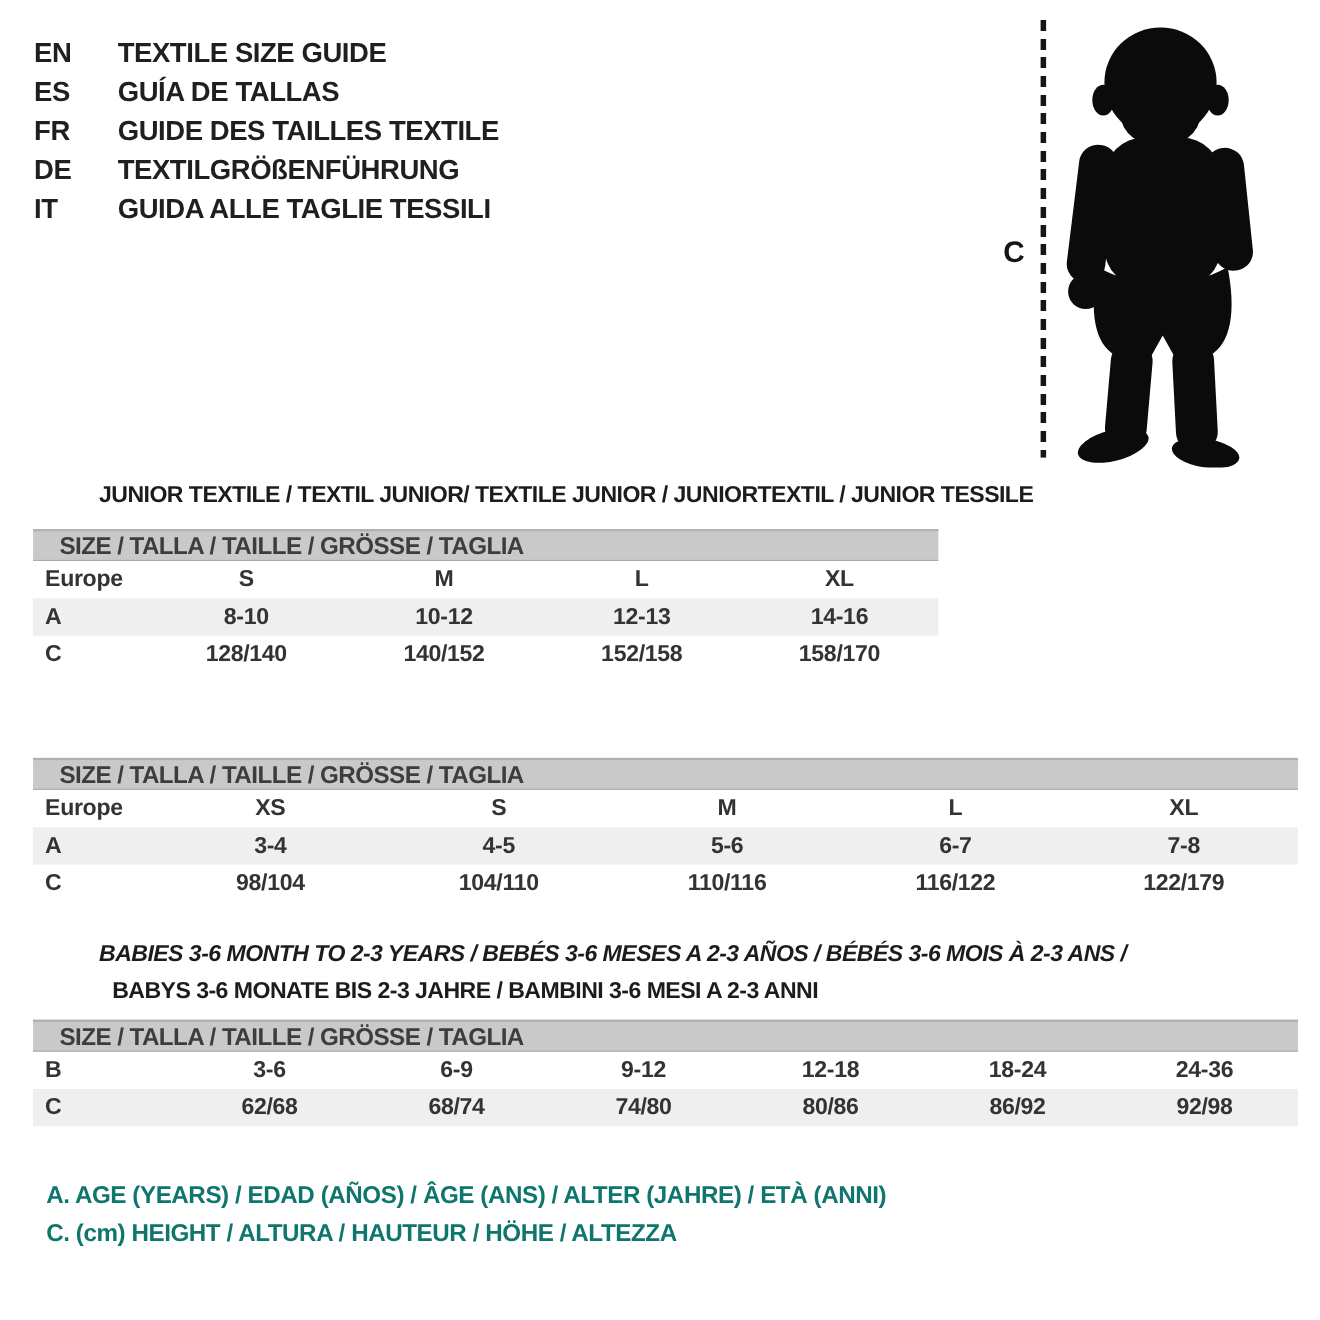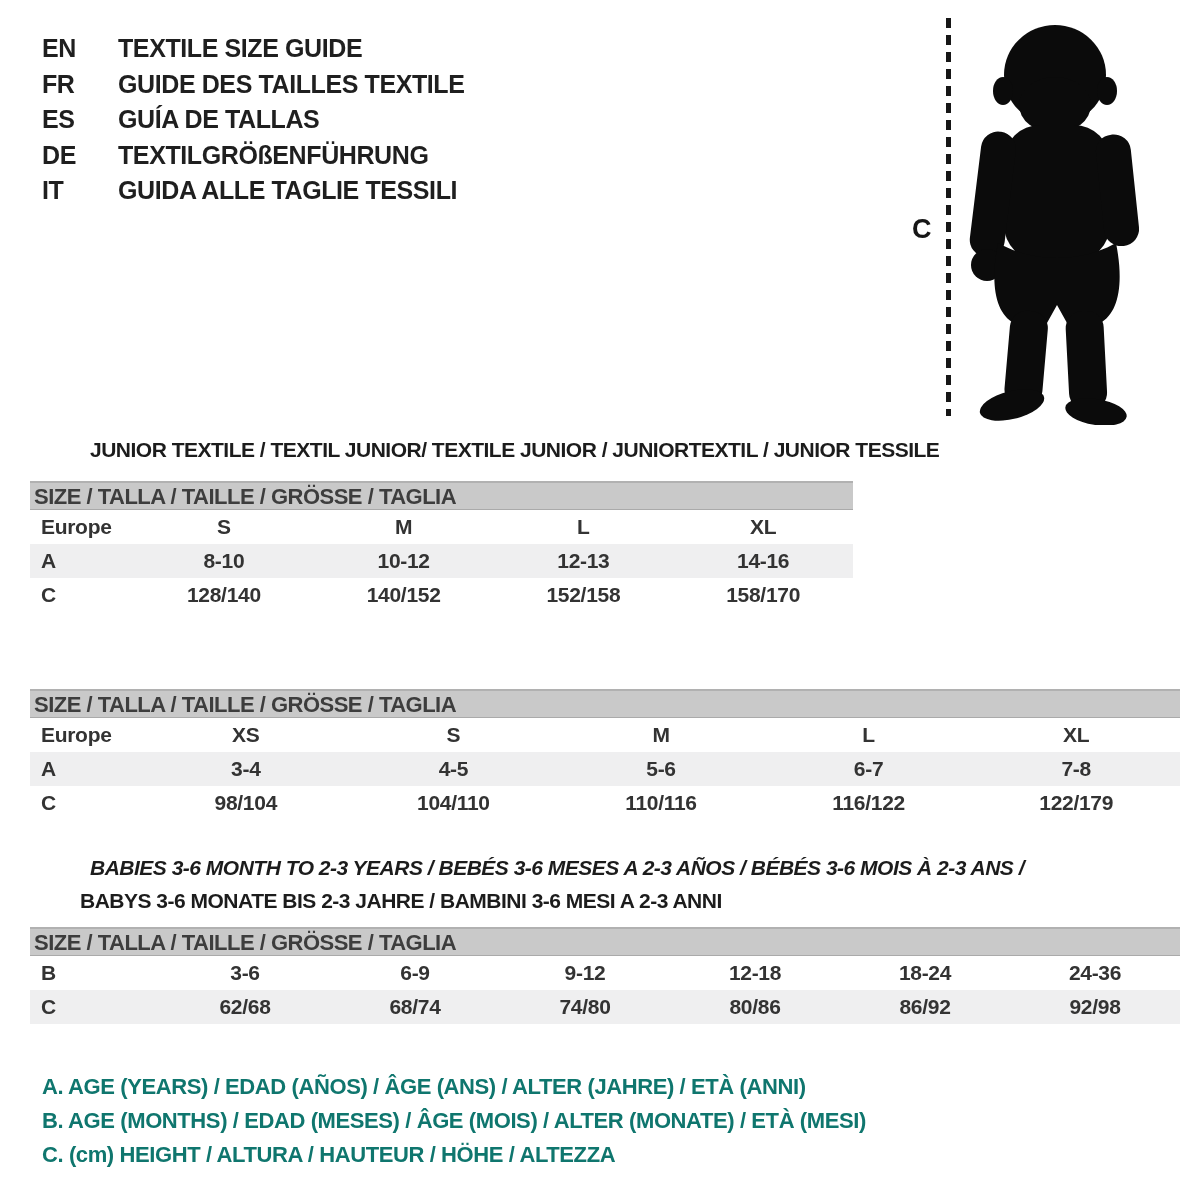--- a/index.html
+++ b/index.html
@@ -4,39 +4,39 @@
 <style>
   html,body{margin:0;padding:0;}
   body{
     width:1200px;height:1200px;background:#ffffff;
     font-family:"Liberation Sans","DejaVu Sans",sans-serif;
     font-weight:700;color:#2e2e2e;
   }
   #stage{position:relative;width:1200px;height:1200px;overflow:hidden;background:#ffffff;}
 
   
-  .langs{position:absolute;left:42px;top:34px;}
+  .langs{position:absolute;left:31px;top:34px;}
   .lang-row{display:flex;height:35.5px;align-items:flex-start;font-size:25px;letter-spacing:-0.4px;color:#1f1f1f;white-space:nowrap;}
   .lang-code{width:76px;}
 
   
   .height-line{position:absolute;left:946px;top:18px;width:5px;height:398px;
     background:repeating-linear-gradient(to bottom,#161616 0 10px,transparent 10px 17px);}
   .c-label{position:absolute;left:912px;top:214px;font-size:27px;color:#161616;}
   .baby-svg{position:absolute;left:962px;top:15px;}
 
   
   .sec-title{position:absolute;white-space:nowrap;font-size:21px;letter-spacing:-0.5px;color:#1c1c1c;margin-left:48px;}
   .sub{font-size:0.6em;vertical-align:-0.25em;}
 
   
   .tbl{position:absolute;left:30px;}
   .tbl-head{height:29px;line-height:27px;background:#c9c9c9;
     border-top:2px solid #b1b1b1;border-bottom:1px solid #aaaaaa;
-    padding-left:4px;font-size:22px;letter-spacing:-0.5px;color:#3d3d3d;box-sizing:border-box;white-space:nowrap;}
+    padding-left:24px;font-size:22px;letter-spacing:-0.5px;color:#3d3d3d;box-sizing:border-box;white-space:nowrap;}
   .trow{display:flex;height:34px;line-height:34px;font-size:21px;letter-spacing:-0.3px;color:#333333;}
   .trow.shaded{background:#efeff0;}
   .lab{padding-left:11px;box-sizing:border-box;text-align:left;}
   .val{flex:1;text-align:center;}
   #t1{top:481px;width:823px;} #t1 .lab{width:104px;}
   #t2{top:689px;width:1150px;} #t2 .lab{width:112px;}
   #t3{top:927px;width:1150px;} #t3 .lab{width:130px;}
 
   
   .legend{position:absolute;left:42px;top:1074px;}
@@ -46,26 +46,26 @@
 <body>
 
 <div id="stage">
 
   <div class="langs">
     <div class="lang-row">
       <span class="lang-code">EN</span>
       <span>TEXTILE SIZE GUIDE</span>
     </div>
     <div class="lang-row">
+      <span class="lang-code">ES</span>
+      <span>GUÍA DE TALLAS</span>
+    </div>
+    <div class="lang-row">
       <span class="lang-code">FR</span>
       <span>GUIDE DES TAILLES TEXTILE</span>
-    </div>
-    <div class="lang-row">
-      <span class="lang-code">ES</span>
-      <span>GUÍA DE TALLAS</span>
     </div>
     <div class="lang-row">
       <span class="lang-code">DE</span>
       <span>TEXTILGRÖßENFÜHRUNG</span>
     </div>
     <div class="lang-row">
       <span class="lang-code">IT</span>
       <span>GUIDA ALLE TAGLIE TESSILI</span>
     </div>
   </div>
@@ -139,21 +139,21 @@
       <span class="lab">C</span>
       <span class="val">98/104</span>
       <span class="val">104/110</span>
       <span class="val">110/116</span>
       <span class="val">116/122</span>
       <span class="val">122/179</span>
     </div>
   </div>
 
   <div class="sec-title" style="left:42px;top:856px;font-style:italic;">BABIES 3-6 MONTH TO 2-3 YEARS / BEBÉS 3-6 MESES A 2-3 AÑOS / BÉBÉS 3-6 MOIS À 2-3 ANS /</div>
-  <div class="sec-title" style="left:32px;top:889px;">BABYS 3-6 MONATE BIS 2-3 JAHRE / BAMBINI 3-6 MESI A 2-3 ANNI</div>
+  <div class="sec-title" style="left:54px;top:889px;">BABYS 3-6 MONATE BIS 2-3 JAHRE / BAMBINI 3-6 MESI A 2-3 ANNI</div>
   <div class="tbl" id="t3">
     <div class="tbl-head">SIZE / TALLA / TAILLE / GRÖSSE / TAGLIA</div>
     <div class="trow">
       <span class="lab">B</span>
       <span class="val">3-6</span>
       <span class="val">6-9</span>
       <span class="val">9-12</span>
       <span class="val">12-18</span>
       <span class="val">18-24</span>
       <span class="val">24-36</span>
@@ -164,17 +164,16 @@
       <span class="val">68/74</span>
       <span class="val">74/80</span>
       <span class="val">80/86</span>
       <span class="val">86/92</span>
       <span class="val">92/98</span>
     </div>
   </div>
 
   <div class="legend">
     <div class="legend-line">A. AGE (YEARS) / EDAD (AÑOS) / ÂGE (ANS) / ALTER (JAHRE) / ETÀ (ANNI)</div>
-    <div class="legend-line">B. AGE (MONTHS) / EDAD (MESES) / ÂGE (MOIS) / ALTER (MONATE) / ETÀ (MESI)</div>
     <div class="legend-line">C. (cm) HEIGHT / ALTURA / HAUTEUR / HÖHE / ALTEZZA</div>
   </div>
 
 </div>
 
 </body></html>

